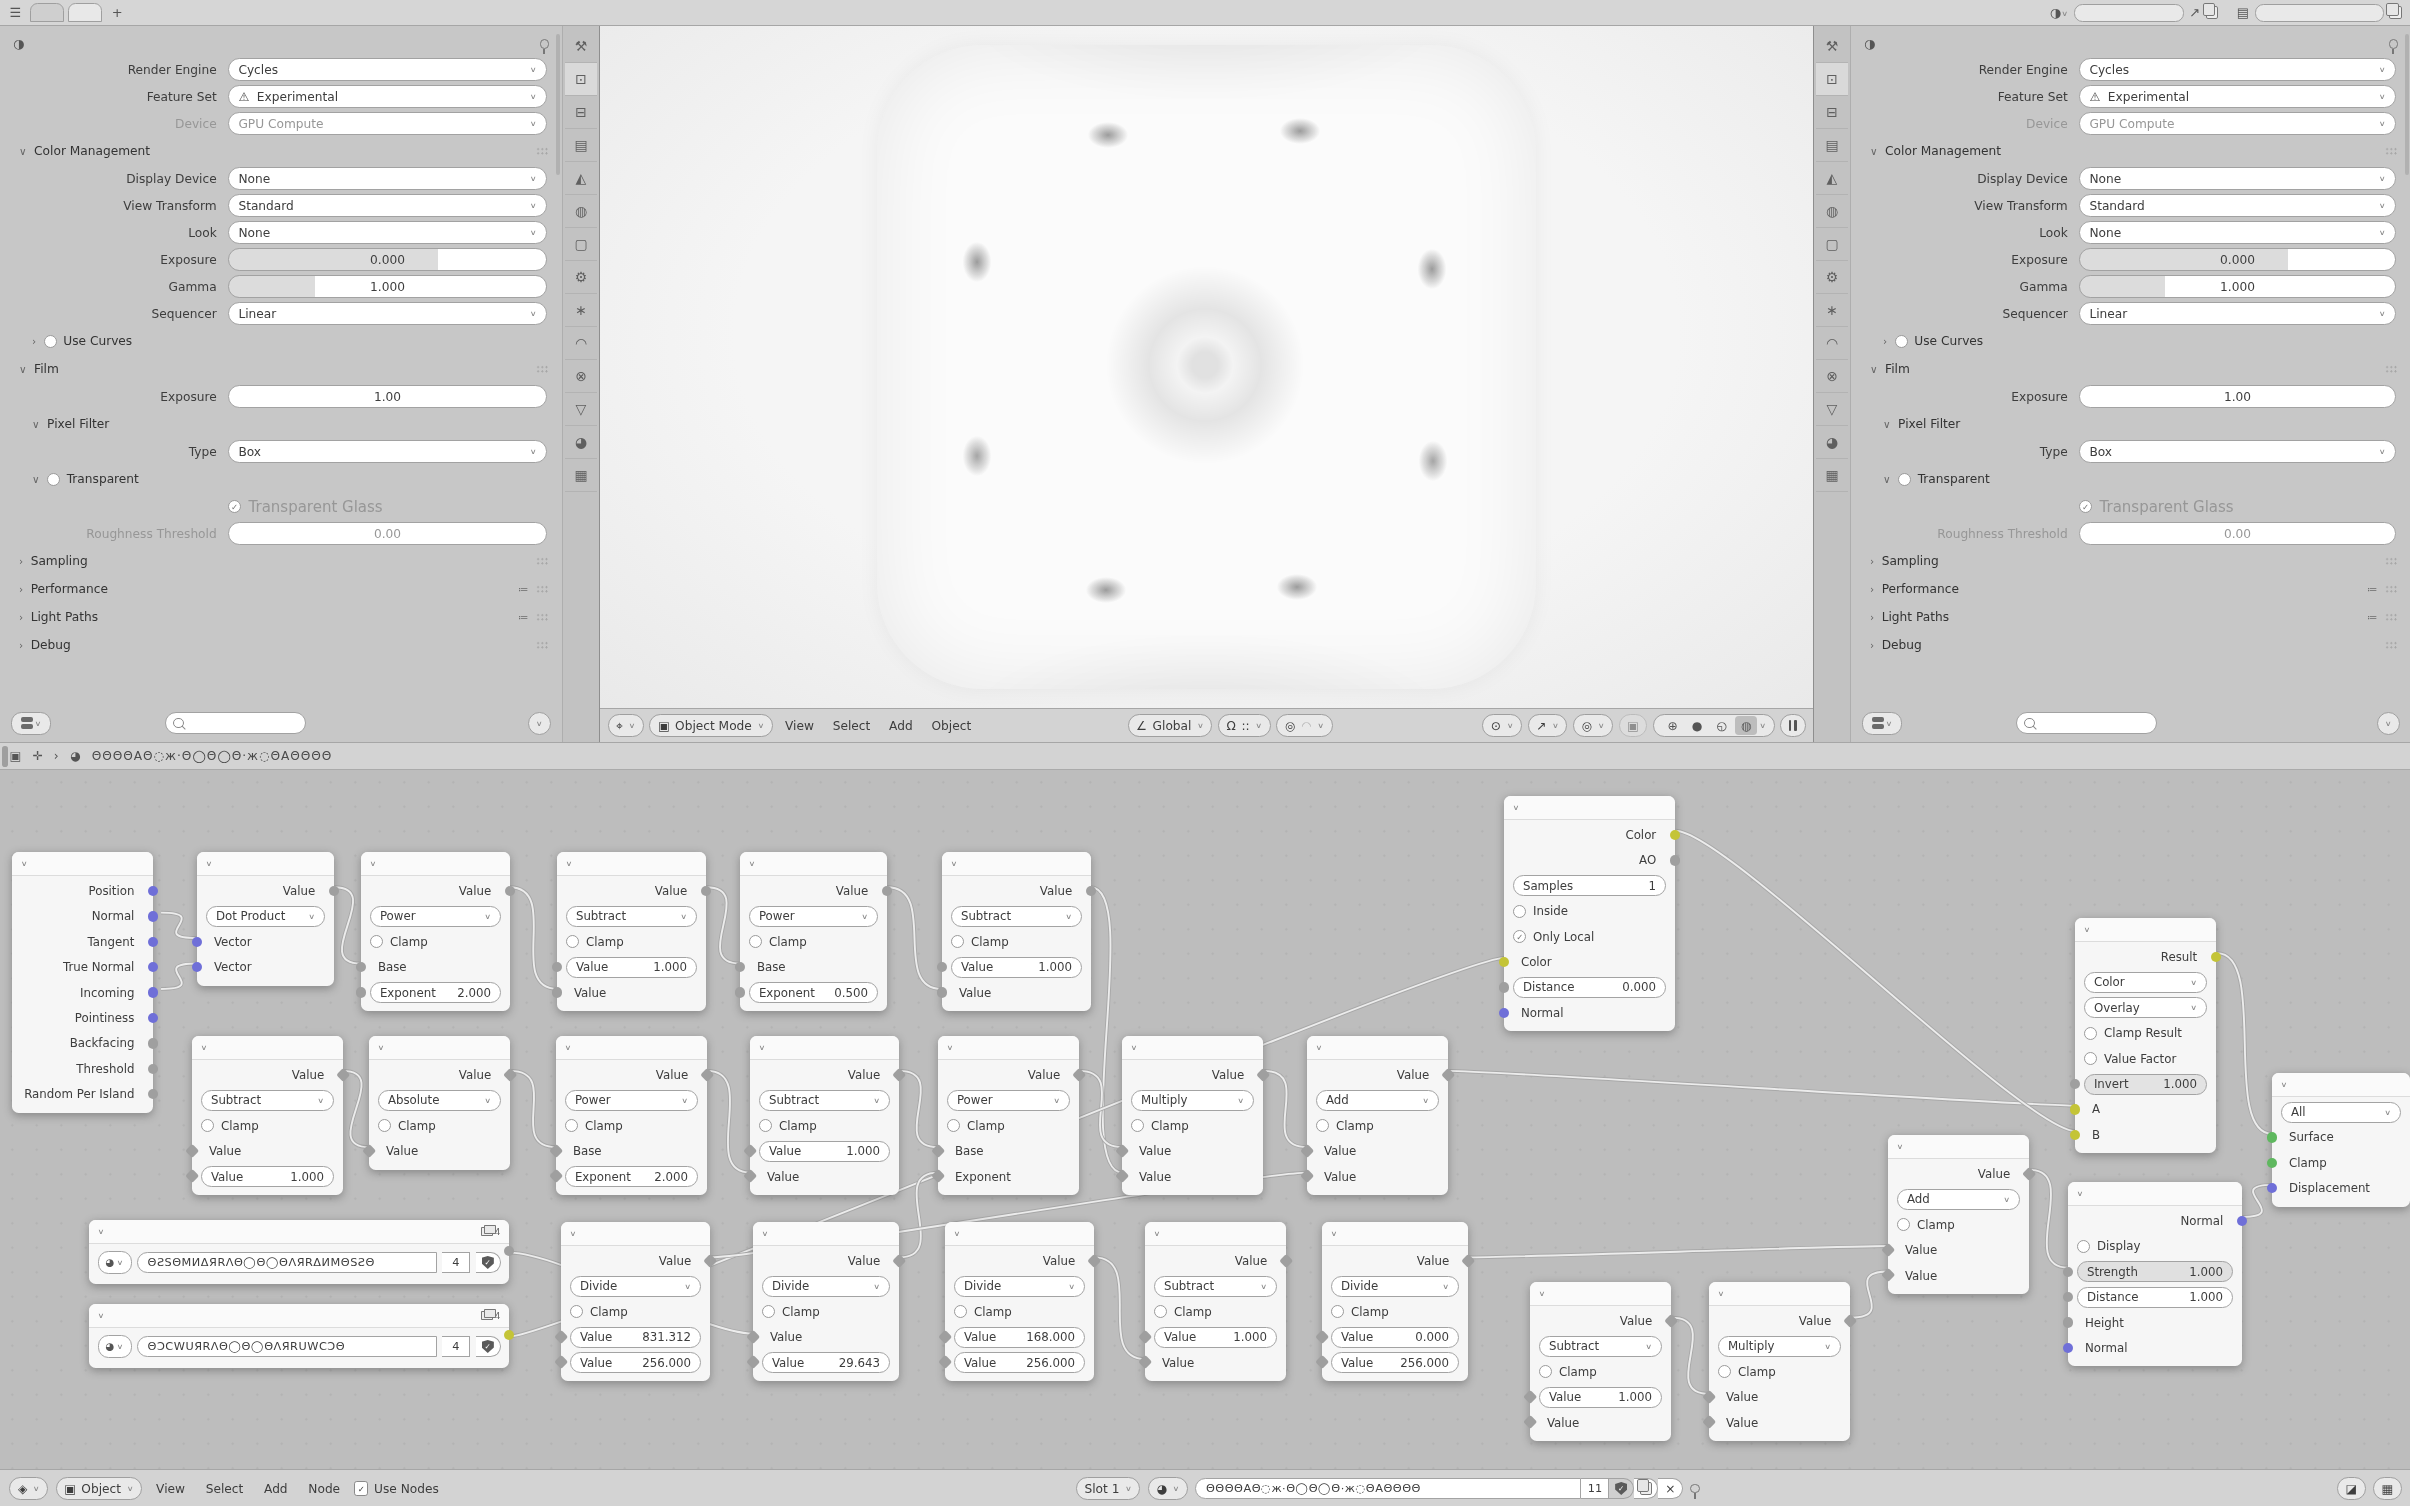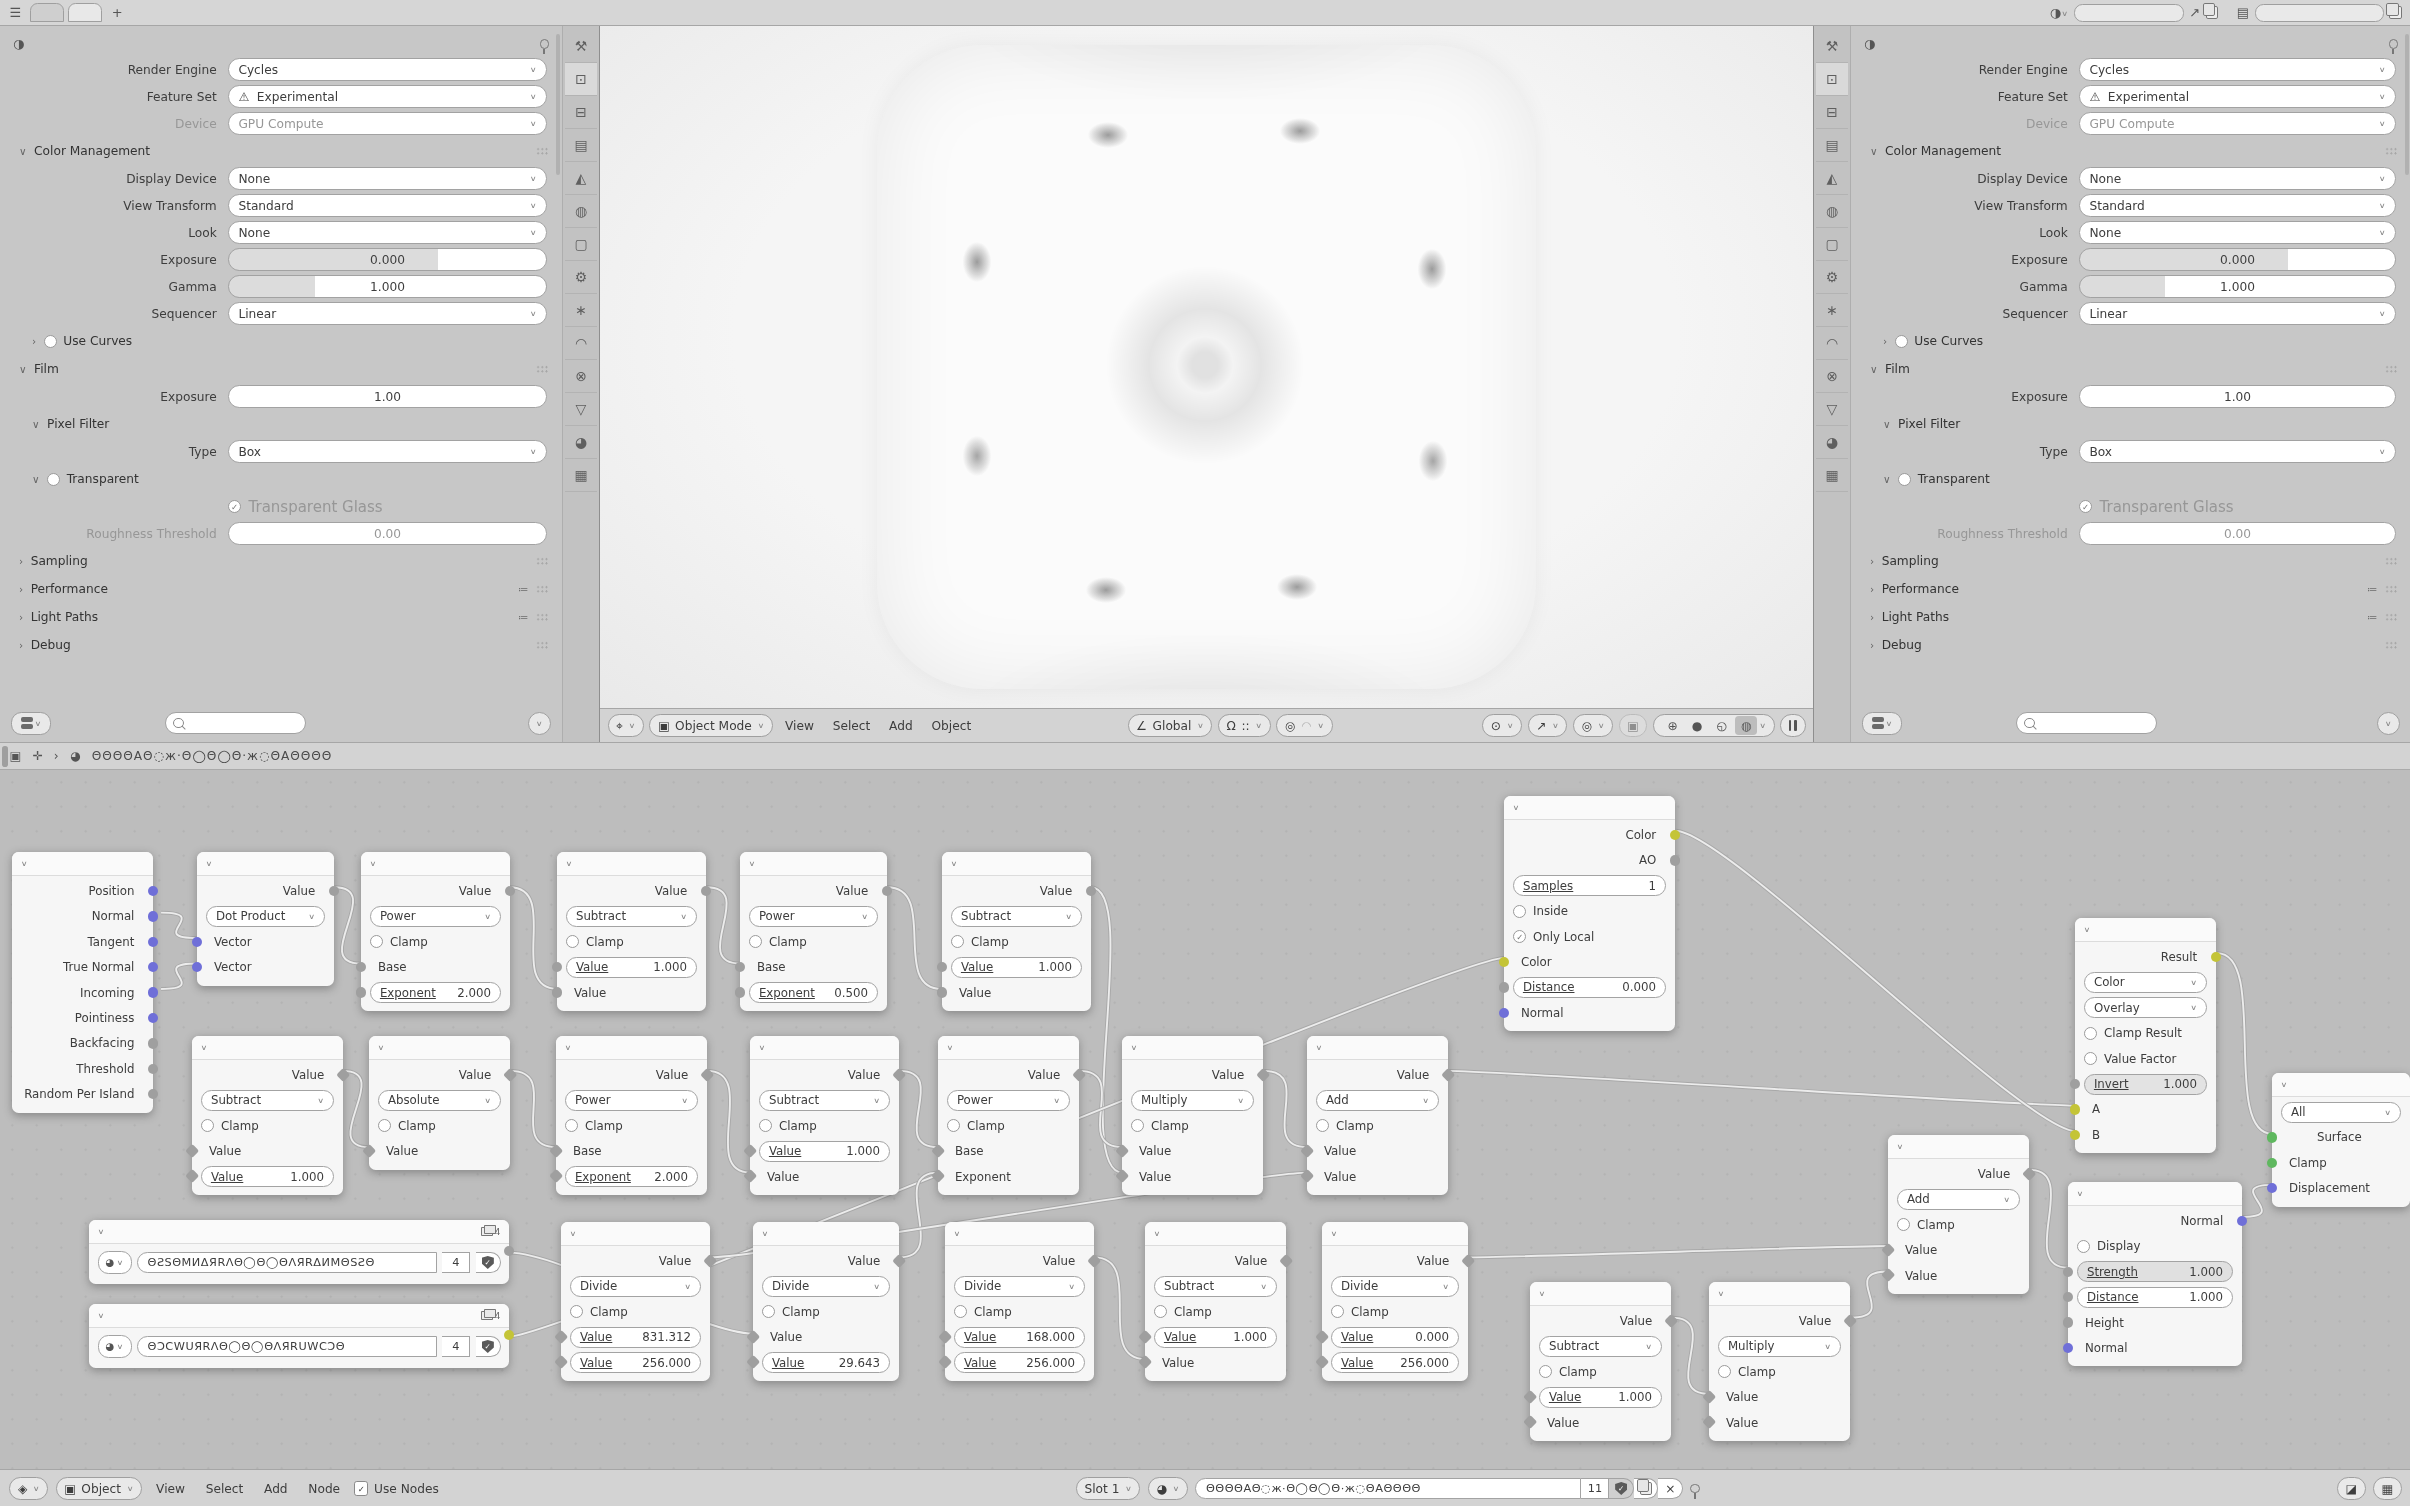--- a/index.html
+++ b/index.html
@@ -86,21 +86,21 @@
   .pagesic{width:9.4px;height:7.5px;border:0.9px solid #777;border-radius:0.9px;position:relative;background:#eee;display:inline-block;}
   .pagesic:after{content:"";position:absolute;left:1.9px;top:-2.8px;width:9.4px;height:7.5px;border:0.9px solid #777;border-radius:0.9px;background:#e9e9e9;}
   .nbody{padding:2.8px 0 5.6px 0;}
   .nrow{height:25.4px;display:flex;align-items:center;position:relative;padding:0 9.4px;box-sizing:border-box;}
   .nrow.out{justify-content:flex-end;}
   .sock{position:absolute;width:10.4px;height:10.4px;border-radius:50%;top:7.5px;pointer-events:auto;}
   .sock.l{left:-5.2px;}  .sock.r{right:-5.2px;}
   .sock.dia{border-radius:2.4px;transform:rotate(45deg);}
   .sock.gray{background:#9f9f9f;} .sock.purple{background:#6f6fd8;} .sock.yellow{background:#c4c437;} .sock.green{background:#5fb85f;}
   .nsel,.nfld{flex:1;height:21px;border:0.9px solid #a3a3a3;border-radius:10.4px;background:#fff;display:flex;align-items:center;justify-content:space-between;padding:0 8.5px;box-sizing:border-box;}
-  .nfld .fl{color:#3d3d3d;text-decoration:underline;} .nfld .fv{color:#3d3d3d;}
+  .nfld .fl{color:#3d3d3d;} .nfld .fv{color:#3d3d3d;}
   .nfld.dimfld{background:#e3e3e3;} .nfld.fillfld{background:#e0e0e0;}
   .ncb{margin-right:6.6px;}
   .imgrow{height:32px;display:flex;align-items:center;gap:5.6px;padding:0 8.5px;position:relative;}
   .dbico{width:32px;height:21px;border:0.9px solid #a3a3a3;border-radius:10.4px;background:#fff;display:flex;align-items:center;justify-content:center;gap:1.9px;font-size:10.4px;color:#555;flex:none;}
   .namefld{flex:1;height:21px;border:0.9px solid #a3a3a3;border-radius:10.4px 0 0 10.4px;background:#fff;display:flex;align-items:center;padding:0 9.4px;font-size:11.3px;letter-spacing:0.5px;overflow:hidden;white-space:nowrap;box-sizing:border-box;}
   .cntbox{width:28px;height:21px;border:0.9px solid #a3a3a3;border-left:none;background:#fff;display:flex;align-items:center;justify-content:center;font-size:11.3px;box-sizing:border-box;}
   .shbox{width:24.5px;height:21px;border:0.9px solid #a3a3a3;border-left:none;border-radius:0 10.4px 10.4px 0;background:#fff;display:flex;align-items:center;justify-content:center;box-sizing:border-box;}
   
   #statusbar{left:0;top:1469px;width:2411px;height:38px;background:#d3d3d3;border-top:0.9px solid #a6a6a6;display:flex;align-items:center;padding:0 9.4px;gap:7.5px;box-sizing:border-box;position:absolute;font-size:12.2px;}
   .sb-sep{flex:1;}
@@ -1440,21 +1440,21 @@
       </div>
       <div class="nbody">
         <div class="nrow">
           <div class="nsel">
             <span>All</span>
             <span class="chev">∨</span>
           </div>
         </div>
         <div class="nrow">
           <span class="sock l green"></span>
-          <span style="padding-left: 7.5px; margin-left: 28px;">Surface</span>
+          <span style="padding-left: 7.5px;">Surface</span>
         </div>
         <div class="nrow">
           <span class="sock l green"></span>
           <span style="padding-left: 7.5px;">Clamp</span>
         </div>
         <div class="nrow">
           <span class="sock l purple"></span>
           <span style="padding-left: 7.5px;">Displacement</span>
         </div>
       </div>

